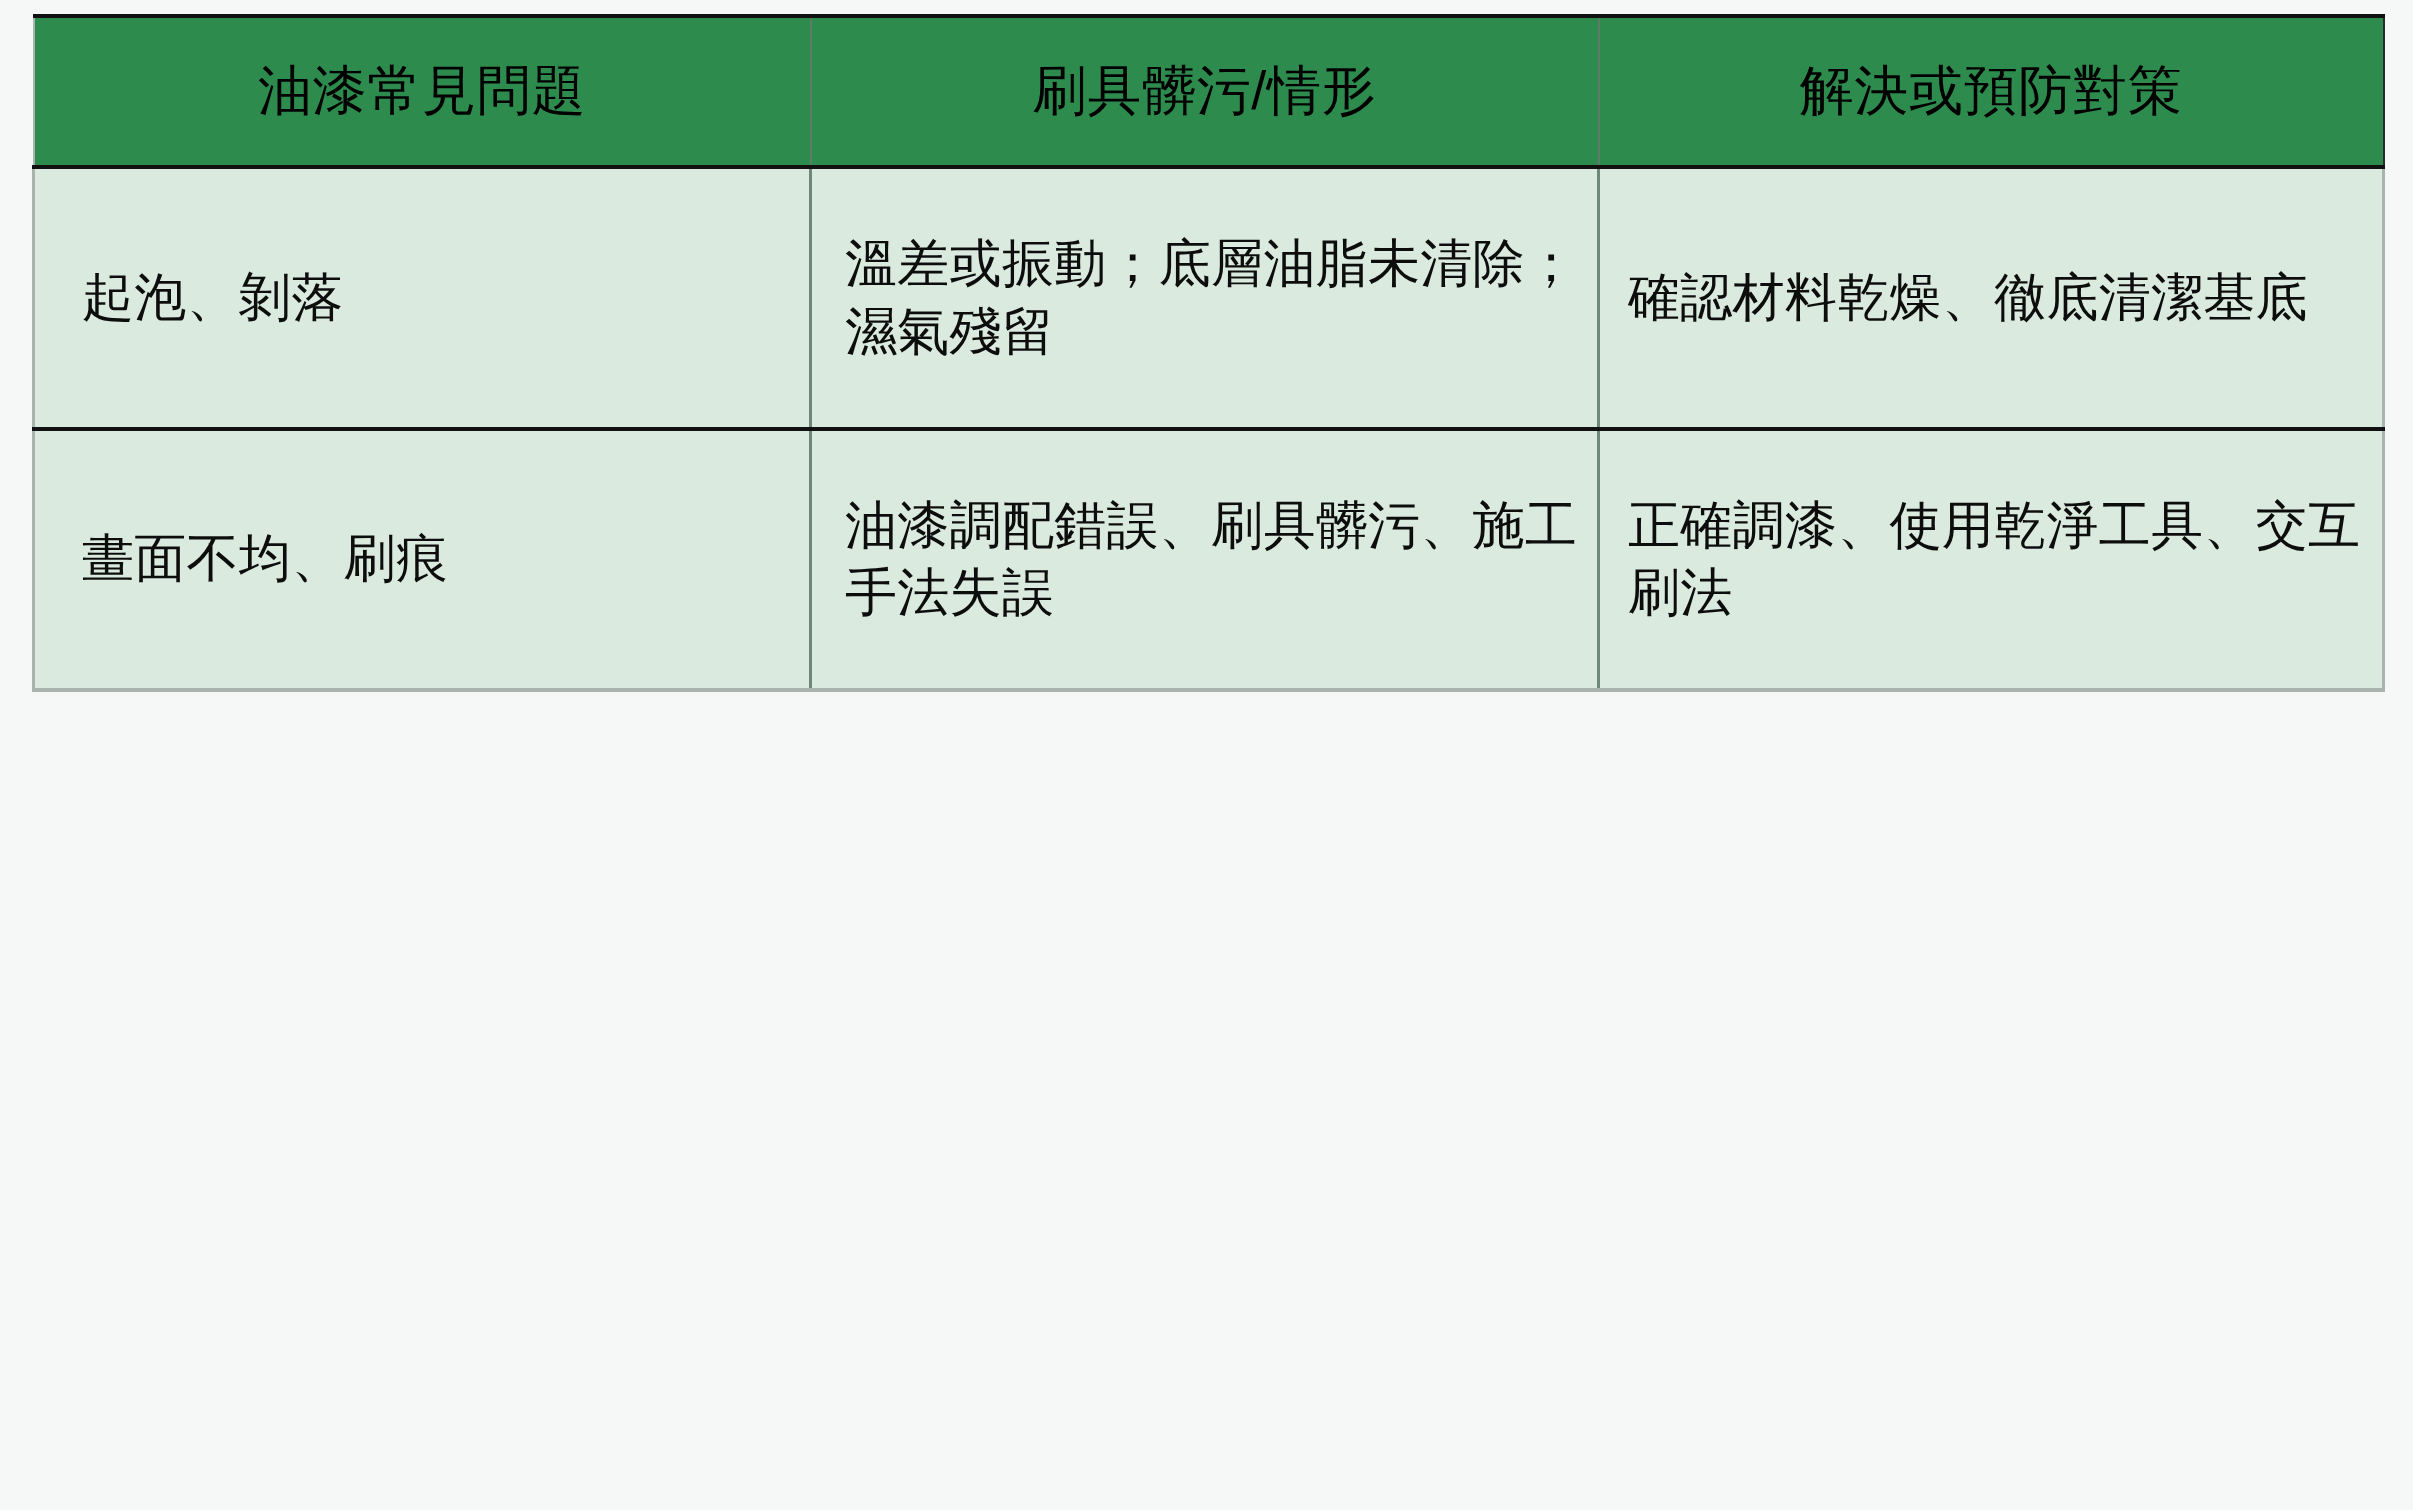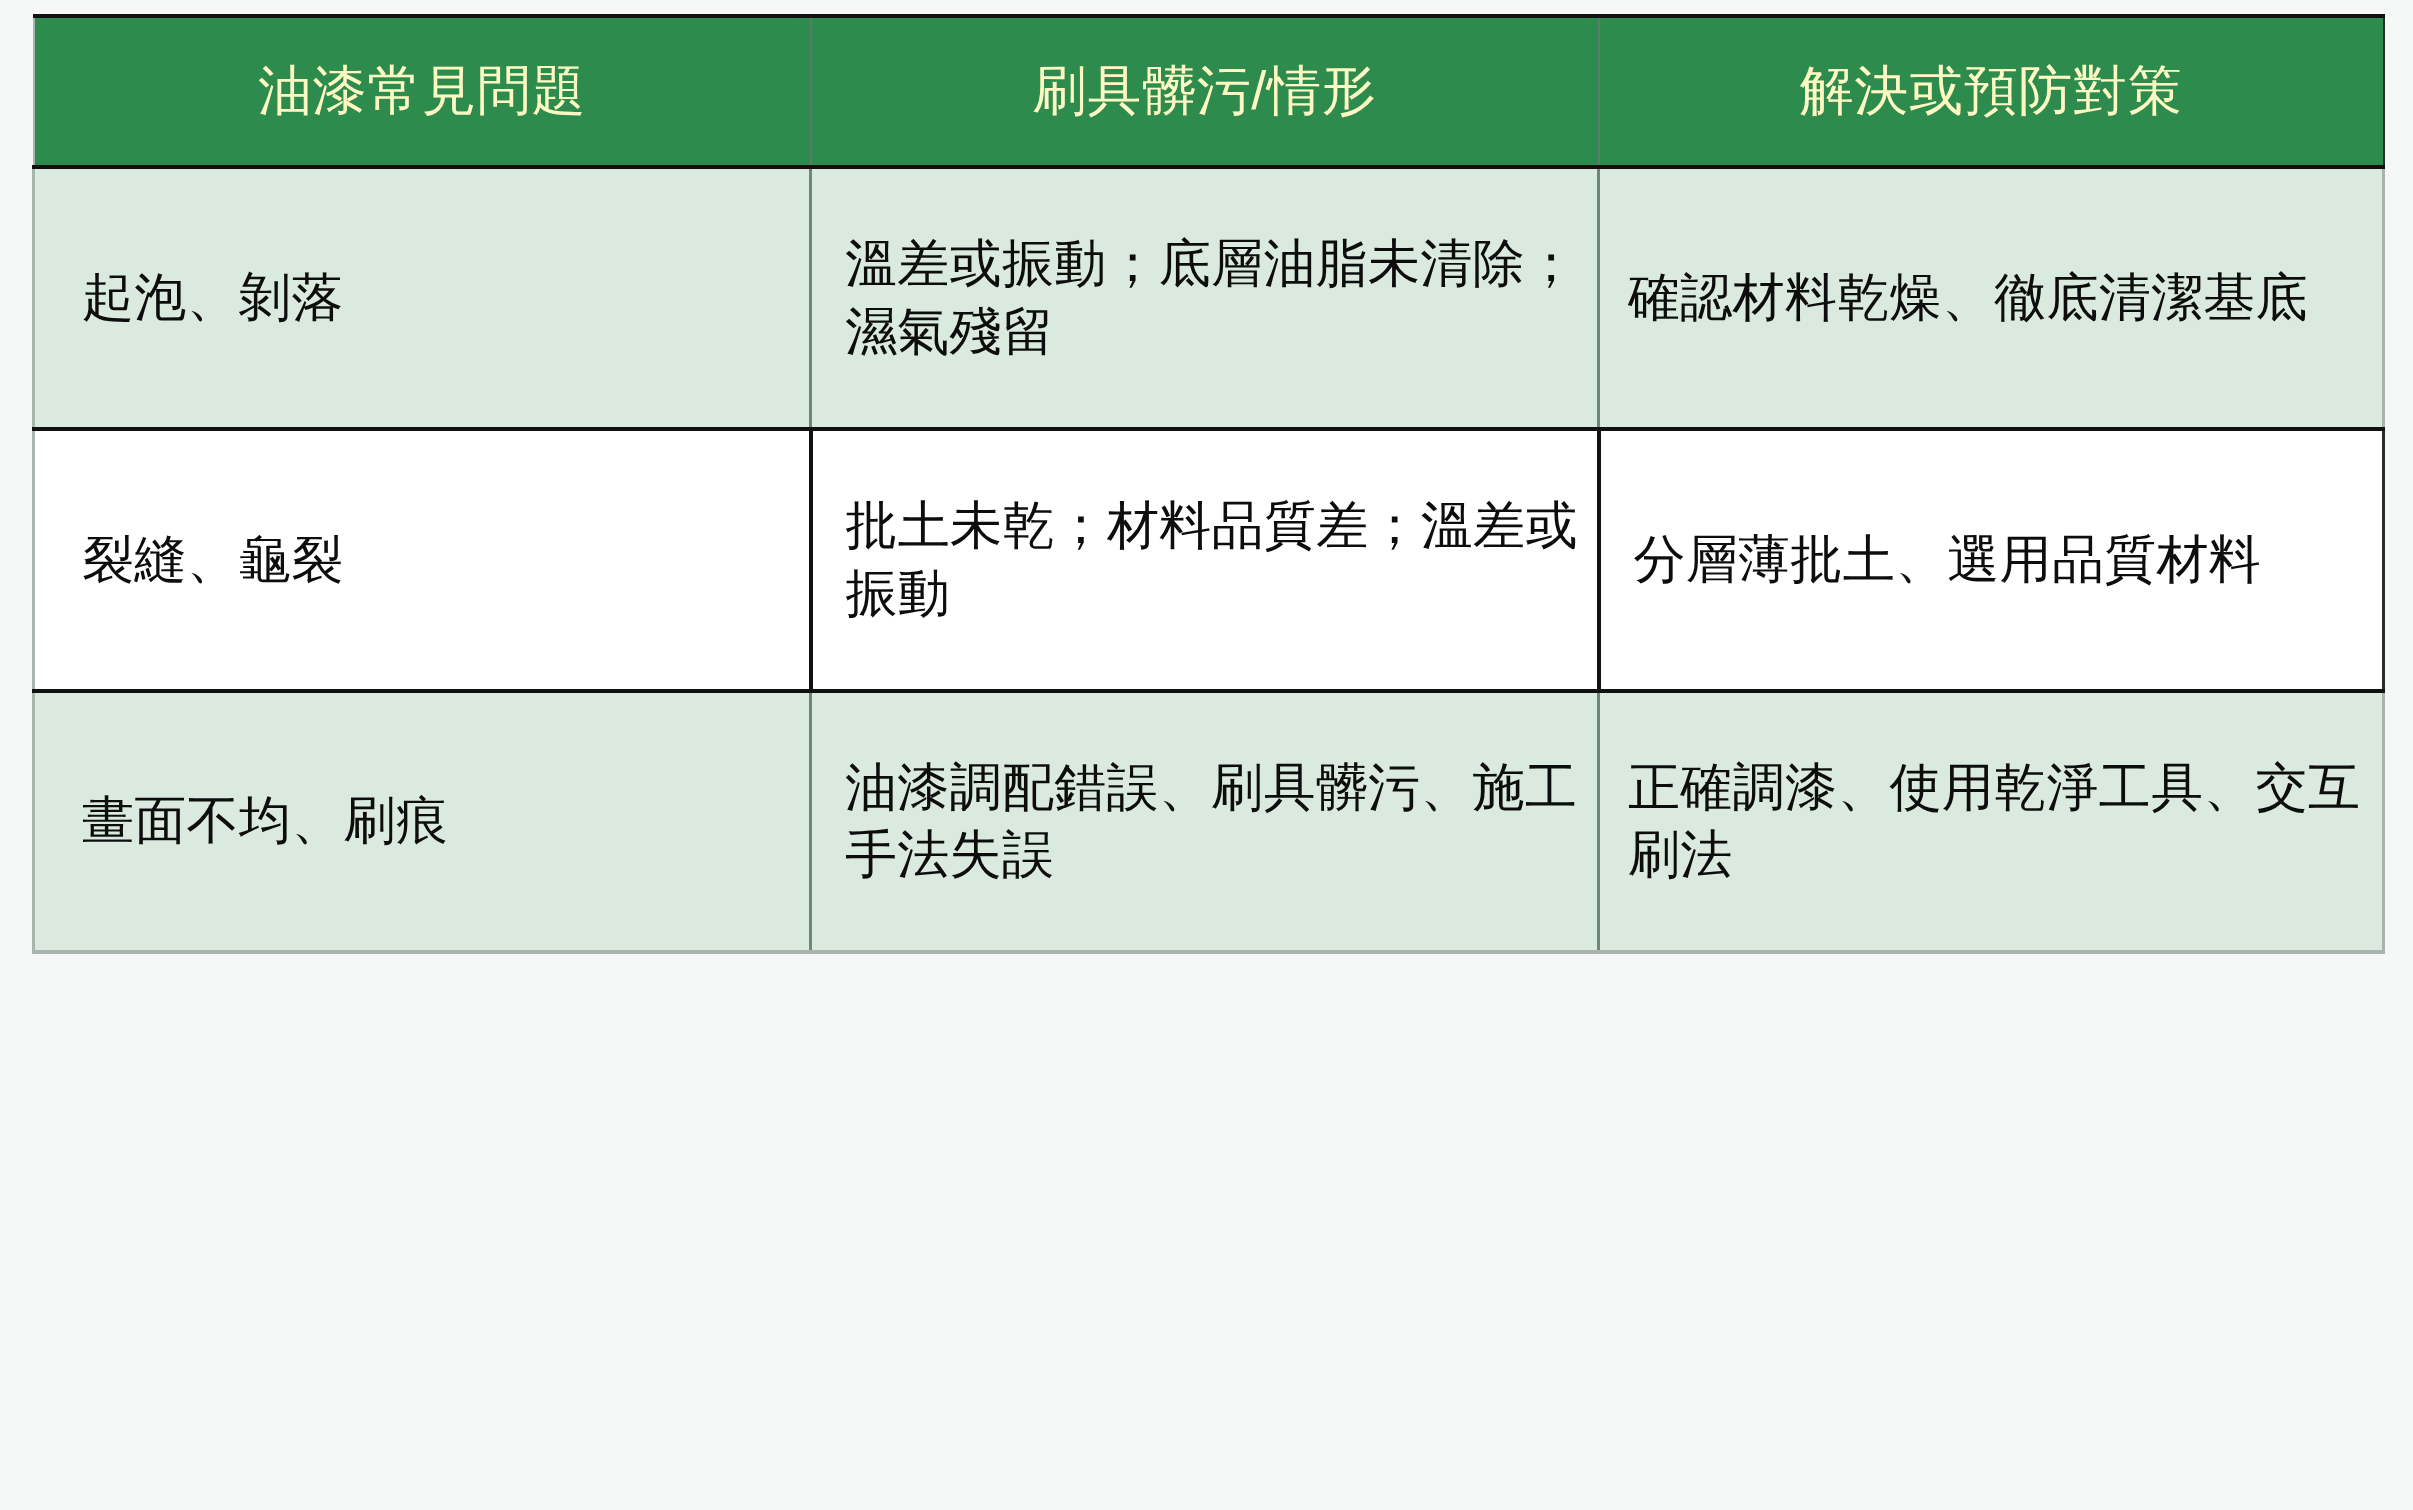--- a/index.html
+++ b/index.html
@@ -32,21 +32,21 @@
   col.c1 { width: 777px; }
   col.c2 { width: 788px; }
   col.c3 { width: 785px; }
 
   
   thead tr.header-row {
     height: 151px;
   }
   thead th {
     background: #2d8b4e;
-    color: #fef9c3;
+    color: #000000;
     font-size: 54px;
     font-weight: 400;
     text-align: center;
     vertical-align: middle;
     line-height: 1.1;
     padding: 0 6px;
     border-top: 4.8px solid #111111;
     border-bottom: 4.8px solid #111111;
     border-left: 2.7px solid #5d7c68;
     border-right: 2.7px solid #5d7c68;
@@ -106,25 +106,20 @@
         <th>刷具髒污/情形</th>
         <th class="last">解決或預防對策</th>
       </tr>
     </thead>
     <tbody>
       <tr class="shade r1">
         <td class="col1">起泡、剝落</td>
         <td class="col2">溫差或振動；底層油脂未清除；濕氣殘留</td>
         <td class="col3">確認材料乾燥、徹底清潔基底</td>
       </tr>
-      <tr class="plain r2">
-        <td class="col1">裂縫、龜裂</td>
-        <td class="col2">批土未乾；材料品質差；溫差或振動</td>
-        <td class="col3">分層薄批土、選用品質材料</td>
-      </tr>
       <tr class="shade r5">
         <td class="col1">畫面不均、刷痕</td>
         <td class="col2">油漆調配錯誤、刷具髒污、施工手法失誤</td>
         <td class="col3">正確調漆、使用乾淨工具、交互刷法</td>
       </tr>
     </tbody>
   </table>
 </div>
 
 

